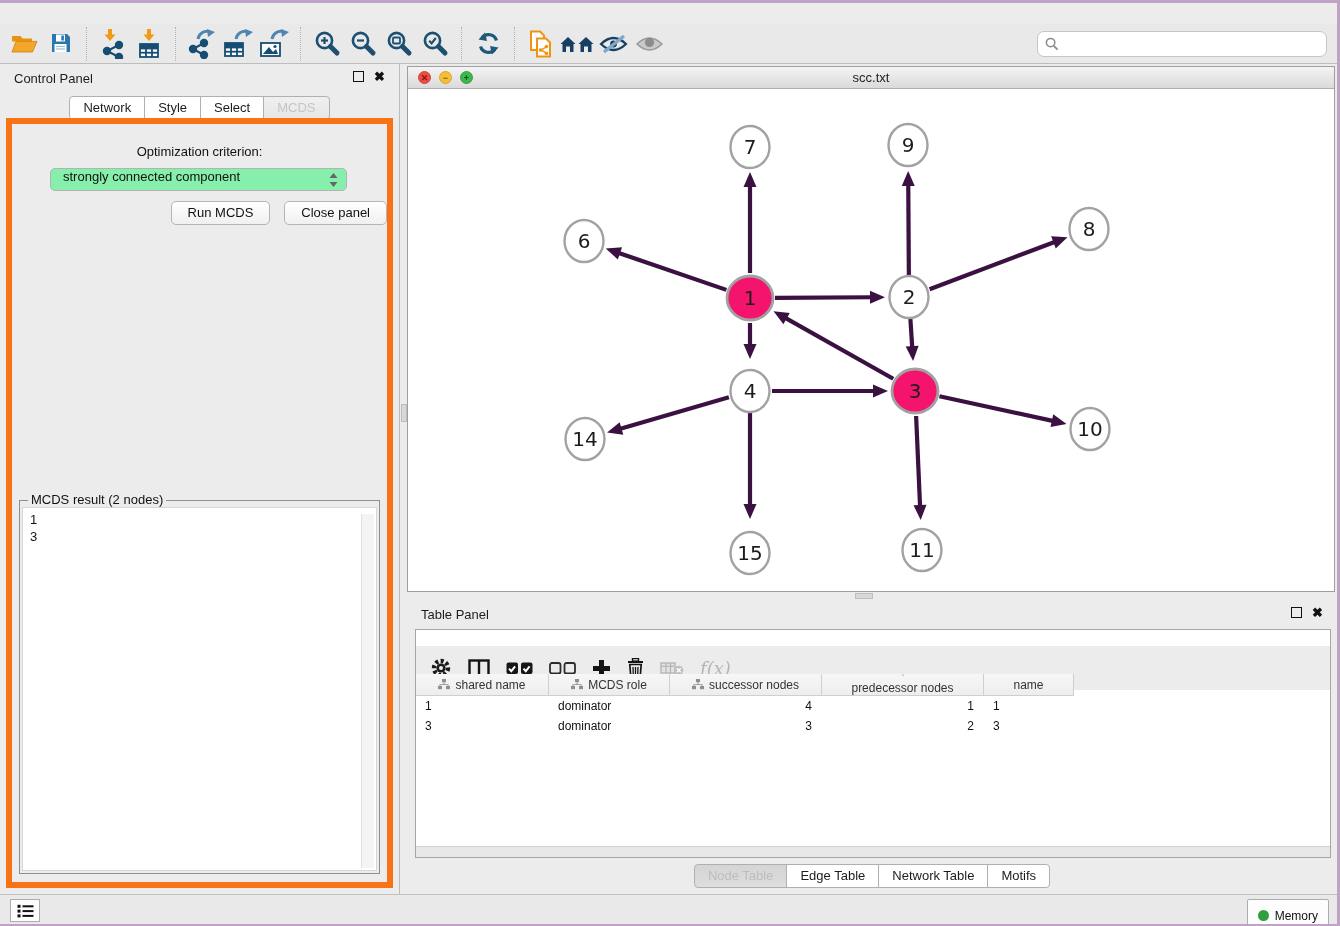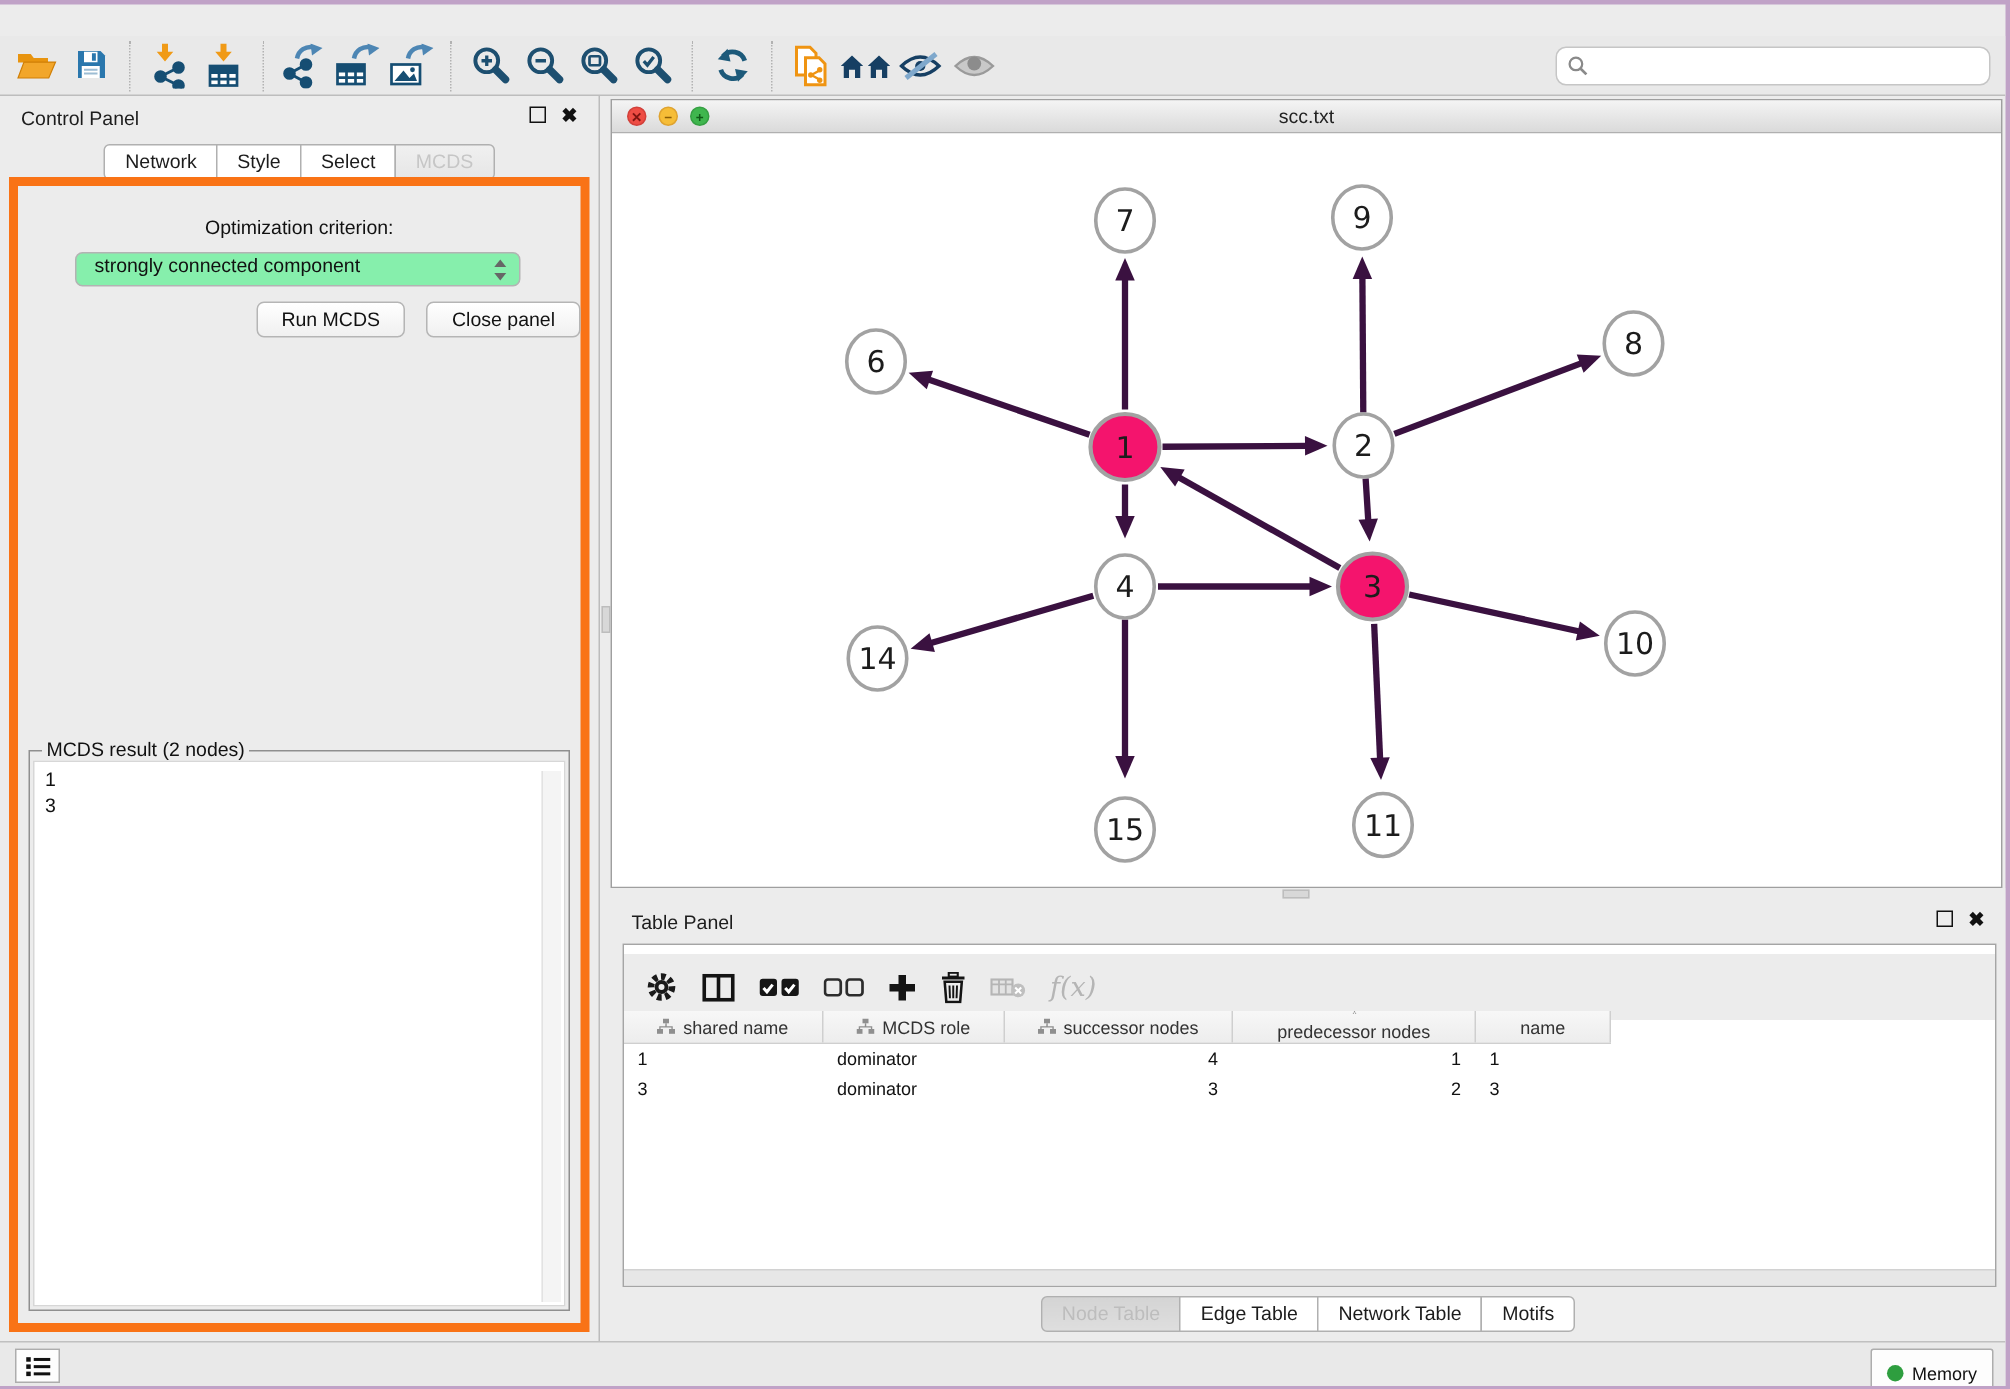--- a/index.html
+++ b/index.html
@@ -83,21 +83,21 @@
   .net-canvas { position:absolute; top:22px; left:0; right:0; bottom:0; background:#fff; overflow:hidden; }
 
   .hsplit { position:absolute; top:528px; left:0; width:930px; height:8px; background:#ececec; }
   .hgrip { position:absolute; left:448px; top:1px; width:18px; height:6px; background:#d8d8d8;
            border:1px solid #bdbdbd; }
 
   
   .table-panel { position:absolute; top:536px; left:0; width:930px; height:294px; background:#ececec; }
   .tp-box { position:absolute; left:8px; right:6px; top:29px; height:229px; border:1px solid #a5a5a5;
             background:#fff; }
-  .tp-toolbar { position:absolute; top:6px; left:0; right:0; height:44px; background:#ececec;
+  .tp-toolbar { position:absolute; top:16px; left:0; right:0; height:44px; background:#ececec;
                 display:flex; align-items:center; gap:16px; padding-left:14px; }
   .tp-btn { display:flex; align-items:center; justify-content:center; height:30px; }
   .fx-label { font-family:"DejaVu Serif", serif; font-style:italic; font-size:18px; color:#b5b5b5; }
   .thead { position:absolute; top:44px; left:0; height:22px; display:flex;
            background:linear-gradient(#f7f7f7,#ededed); border-bottom:1px solid #cfcfcf; }
   .th { display:flex; align-items:center; justify-content:center; gap:5px; font-size:12px; color:#333;
         border-right:1px solid #cfcfcf; }
   .trows { position:absolute; top:66px; left:0; right:0; }
   .trow { display:flex; height:20px; font-size:12px; color:#111; align-items:center; }
   .tcell { overflow:hidden; white-space:nowrap; }

